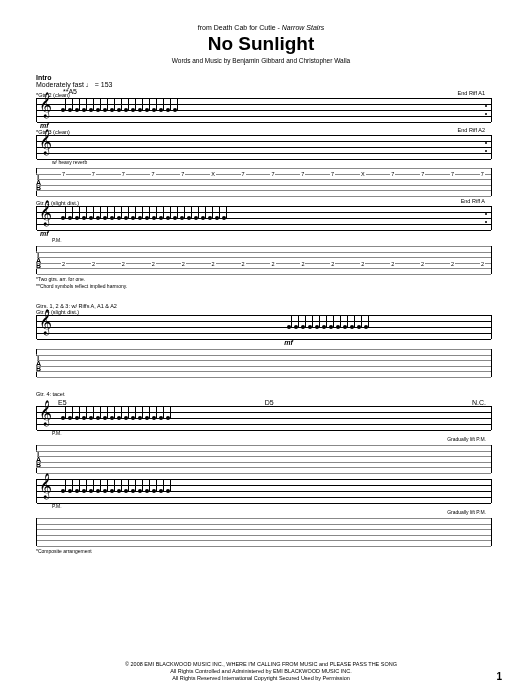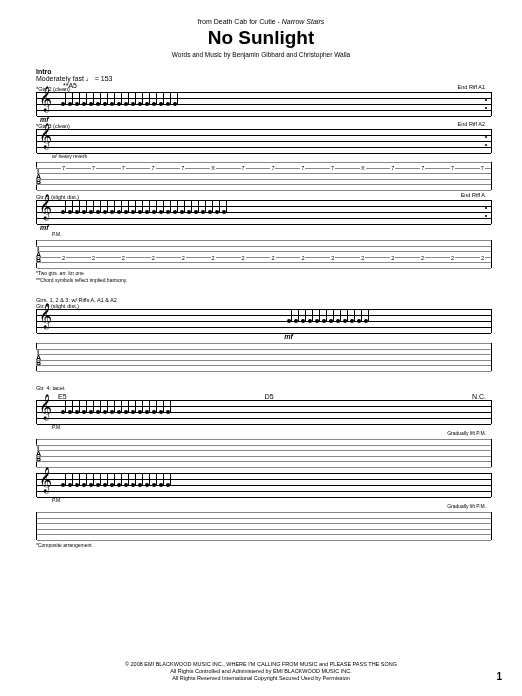--- a/index.html
+++ b/index.html
@@ -6,21 +6,21 @@
   body {
     width: 522px;
     height: 696px;
     background: #fff;
     font-family: Arial, Helvetica, sans-serif;
     color: #000;
     position: relative;
     overflow: hidden;
   }
   .page {
-    padding: 18px 28px 12px 28px;
+    padding: 24px 28px 12px 28px;
     position: relative;
     height: 100%;
   }
   .header {
     text-align: center;
     margin-bottom: 10px;
   }
   .source-line {
     font-size: 7px;
     margin-bottom: 2px;

